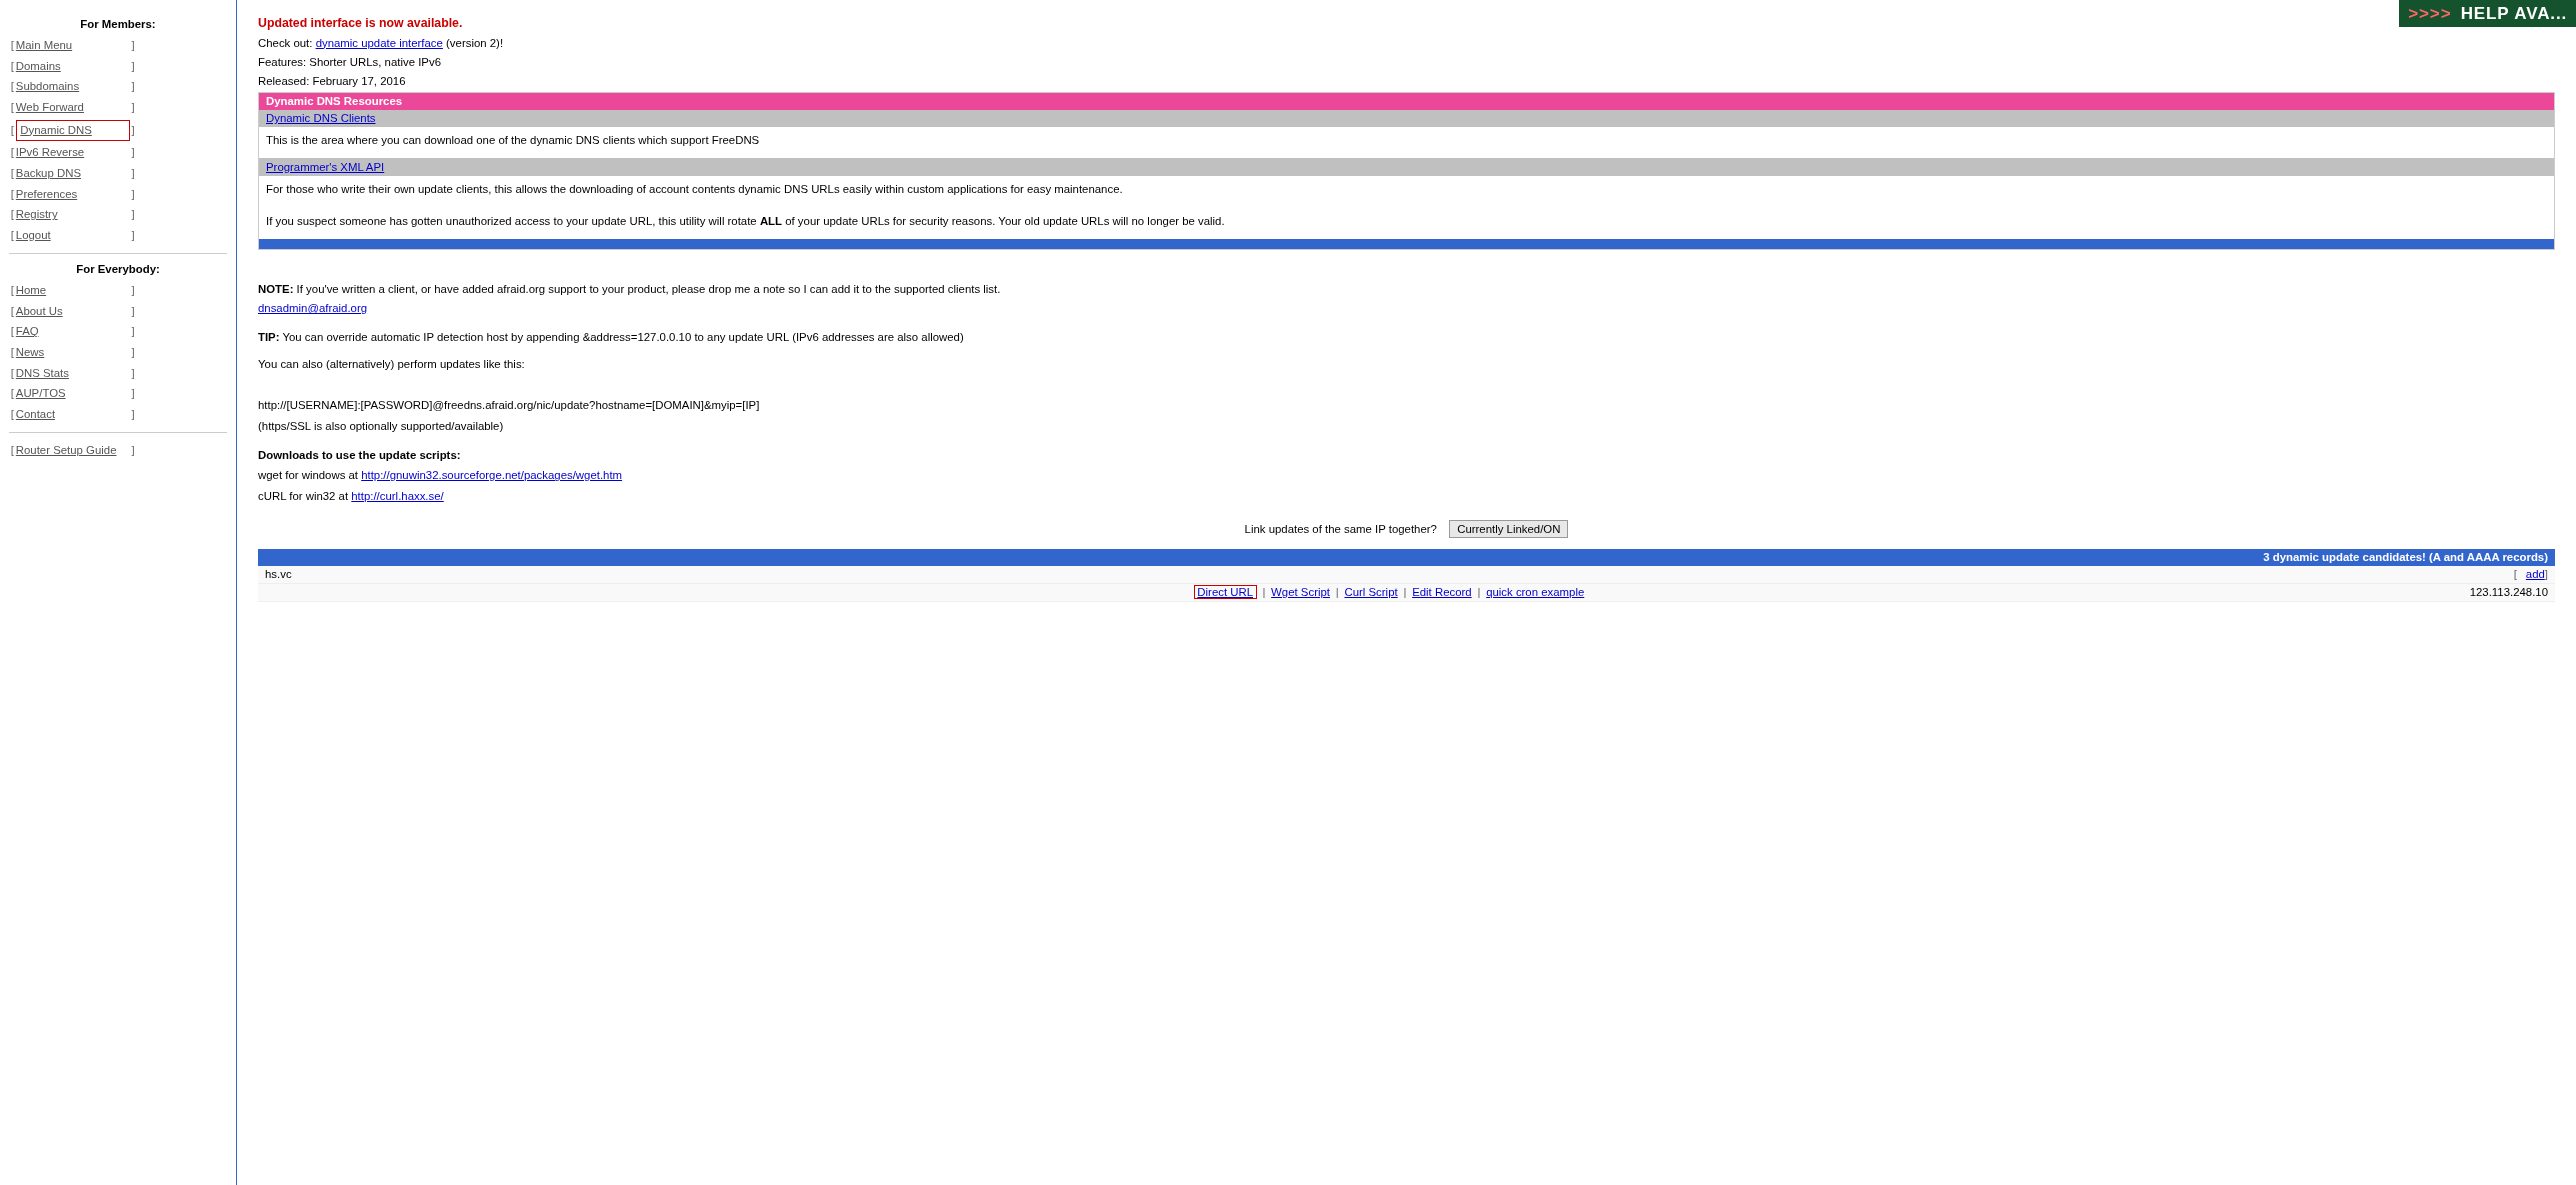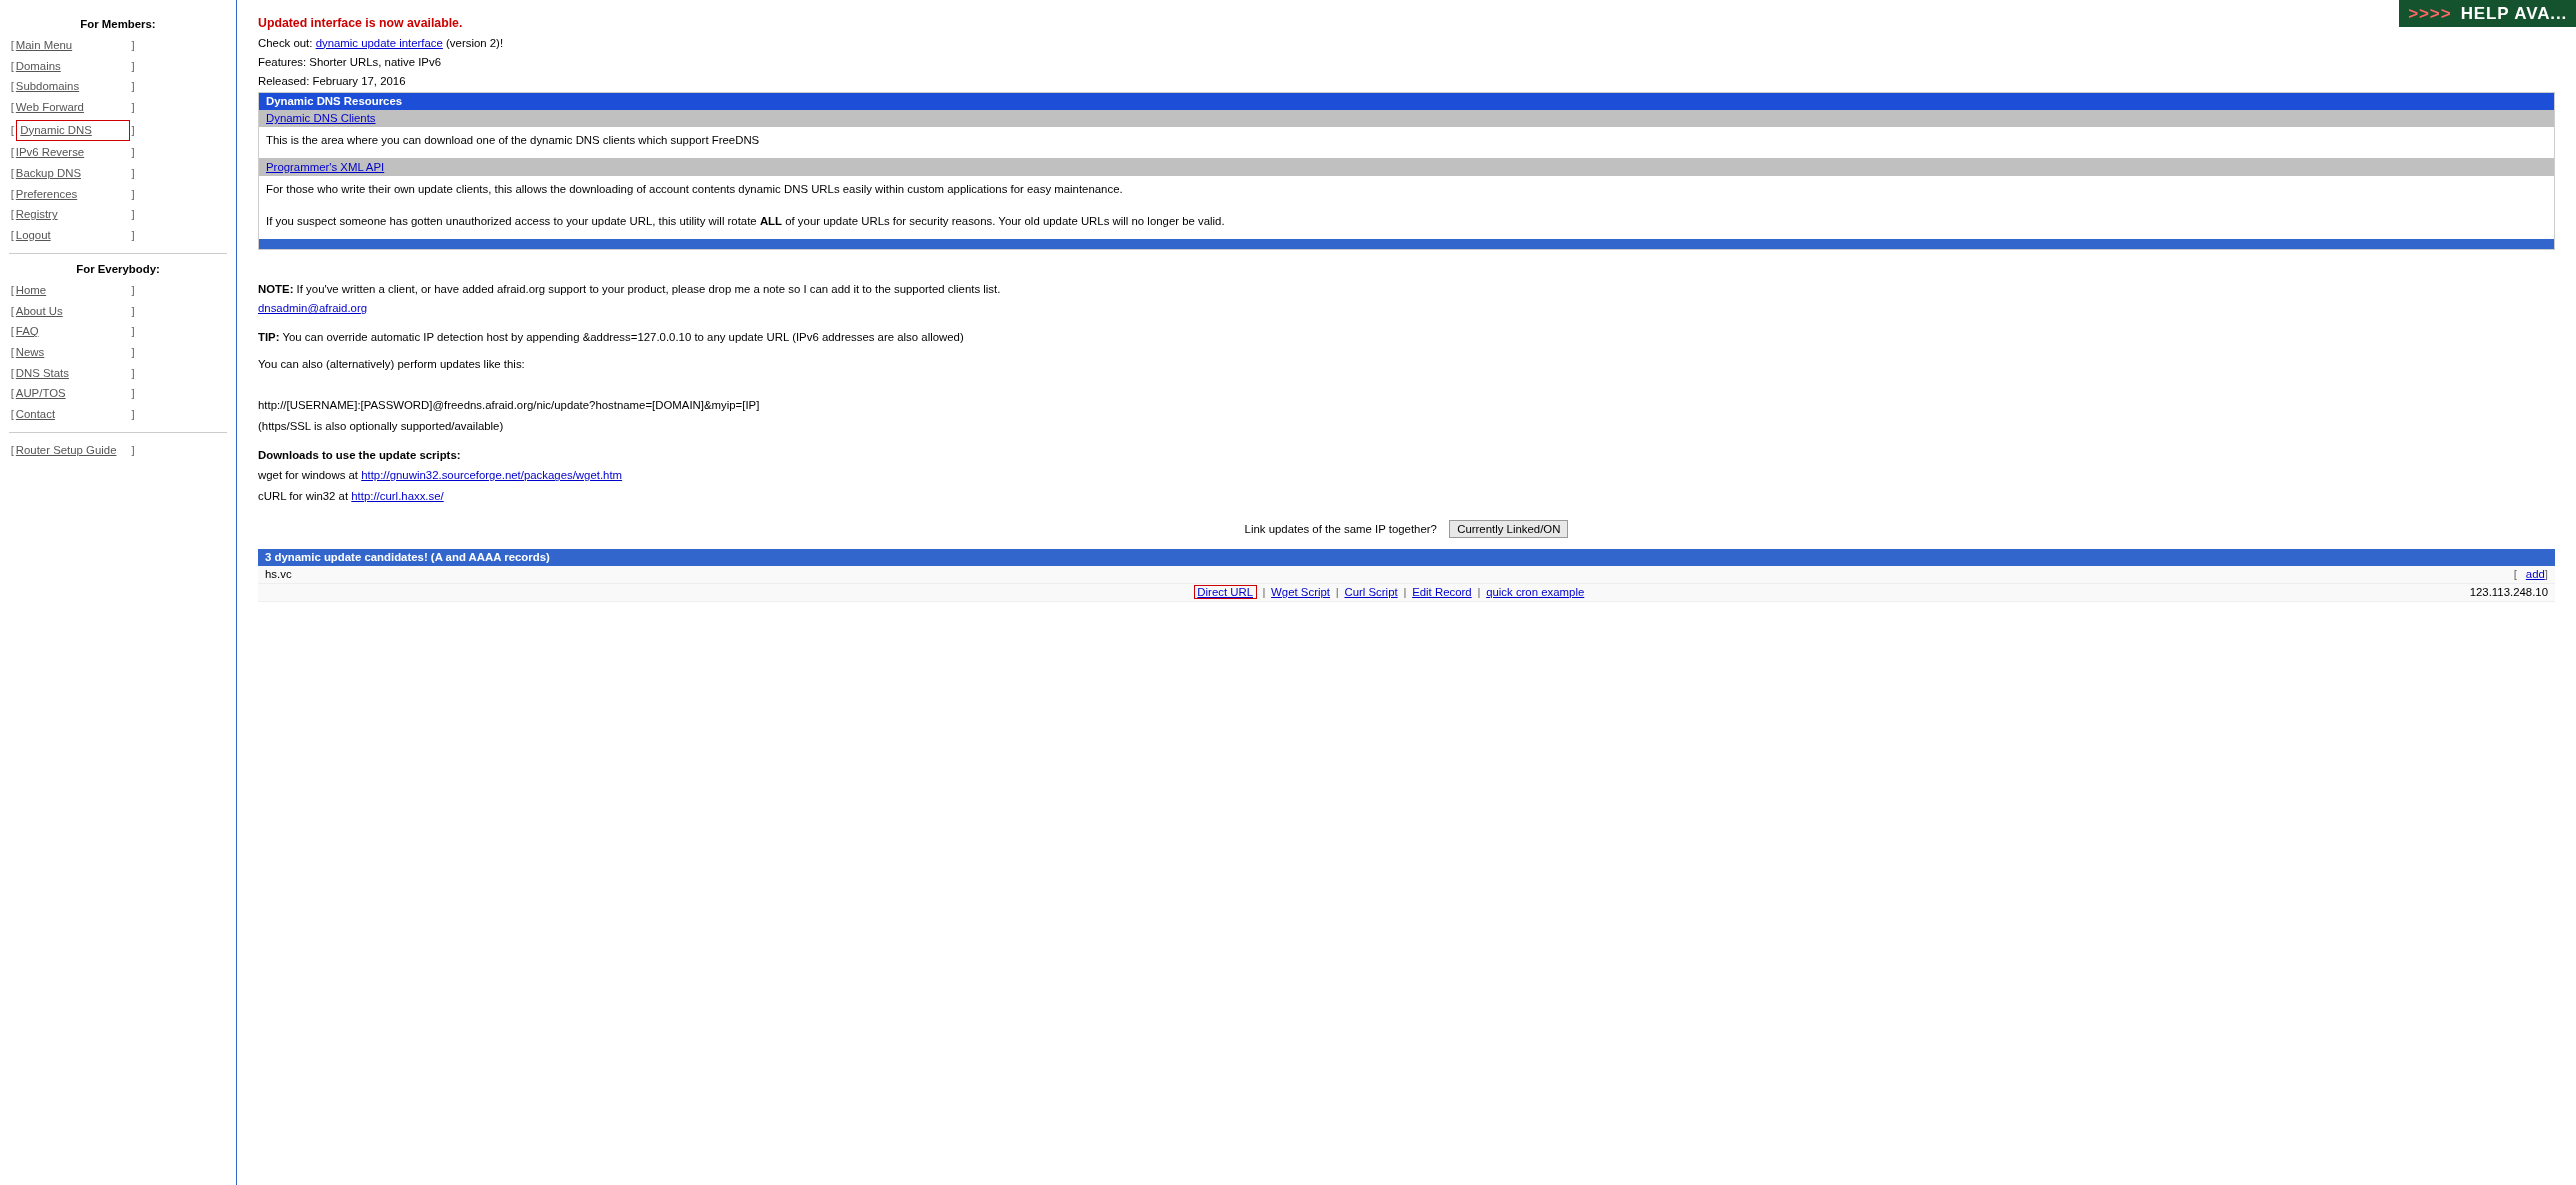--- a/index.html
+++ b/index.html
@@ -103,21 +103,21 @@
     }
     .notice-text {
       font-size: 11.4px;
       line-height: 1.7;
       margin-bottom: 0;
     }
     .notice-text a { color: #0000cc; }
 
     
     .section-header-blue {
-      background: #1d4ed8;
+      background: #ec4899;
       color: #fff;
       font-size: 11.4px;
       font-weight: bold;
       padding: 2.6px 7px;
       margin-bottom: 0;
     }
 
     
     .section-subheader-gray {
       background: #c0c0c0;
@@ -193,20 +193,21 @@
     
     .candidates-section {
       margin-top: 8.8px;
     }
     .candidates-header {
       background: #3366cc;
       color: #fff;
       font-size: 11.4px;
       font-weight: bold;
       padding: 2.6px 7px;
+      text-align: right;
     }
     .candidates-row {
       display: flex;
       align-items: center;
       border-bottom: 0.9px solid #eee;
       padding: 2.6px 7px;
       font-size: 11.4px;
       background: #f9f9f9;
     }
     .candidates-row .domain-name {

